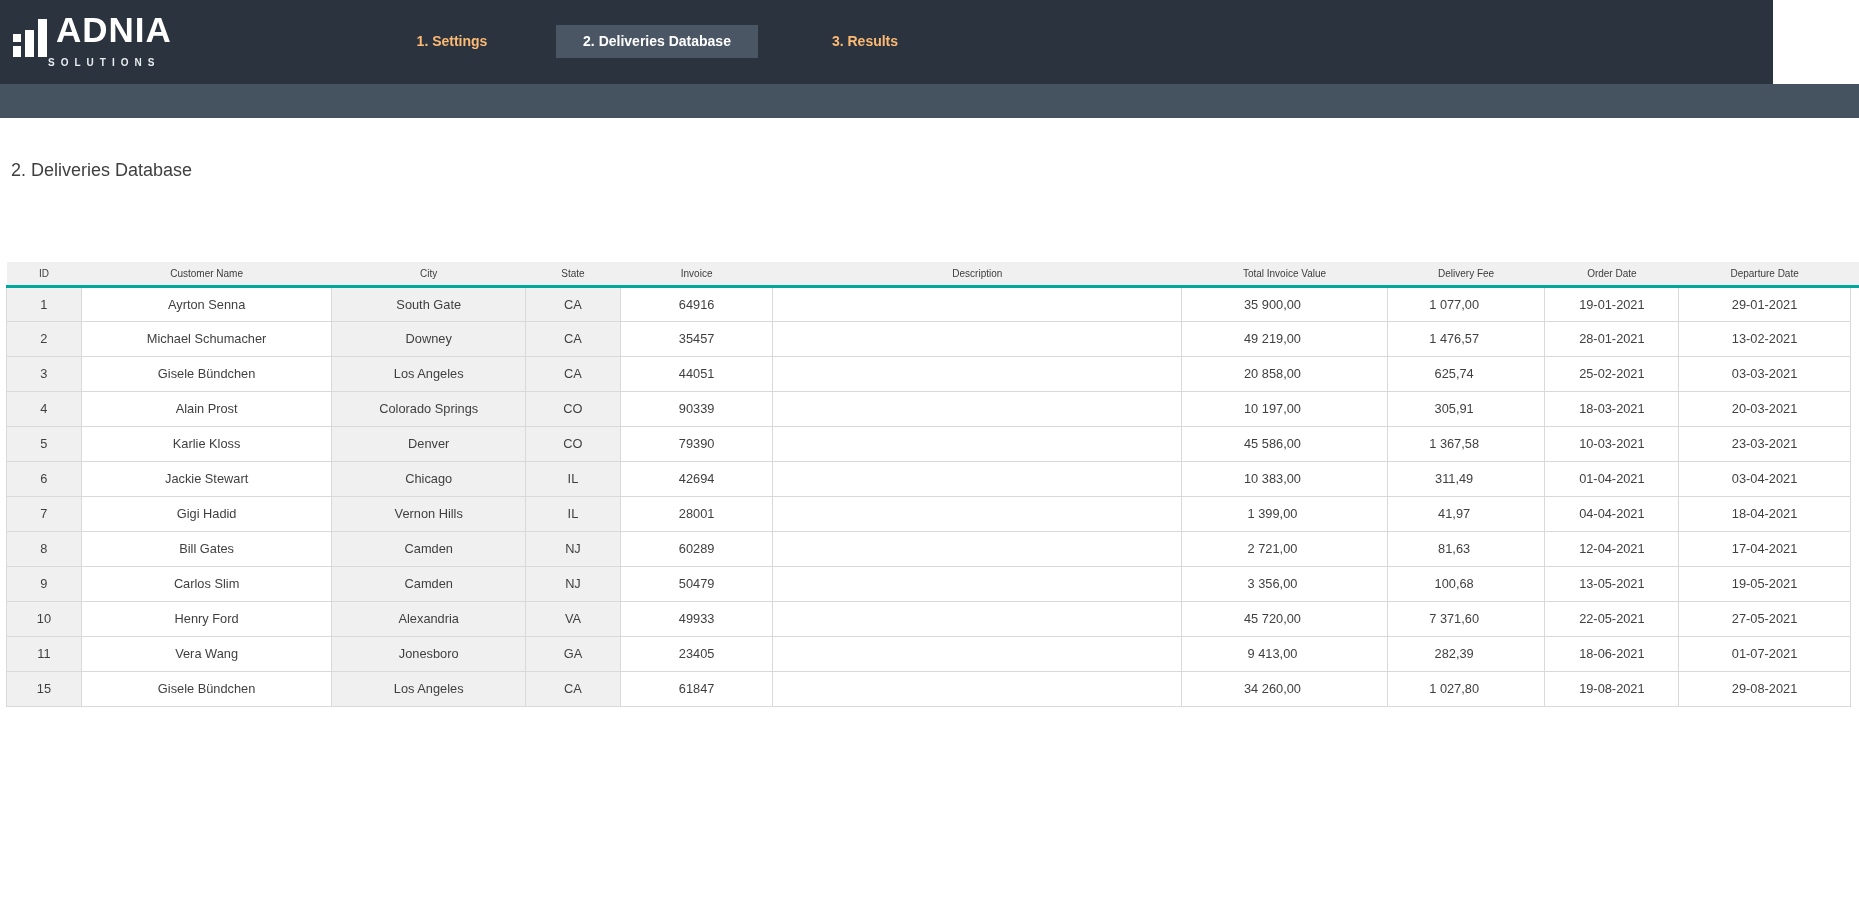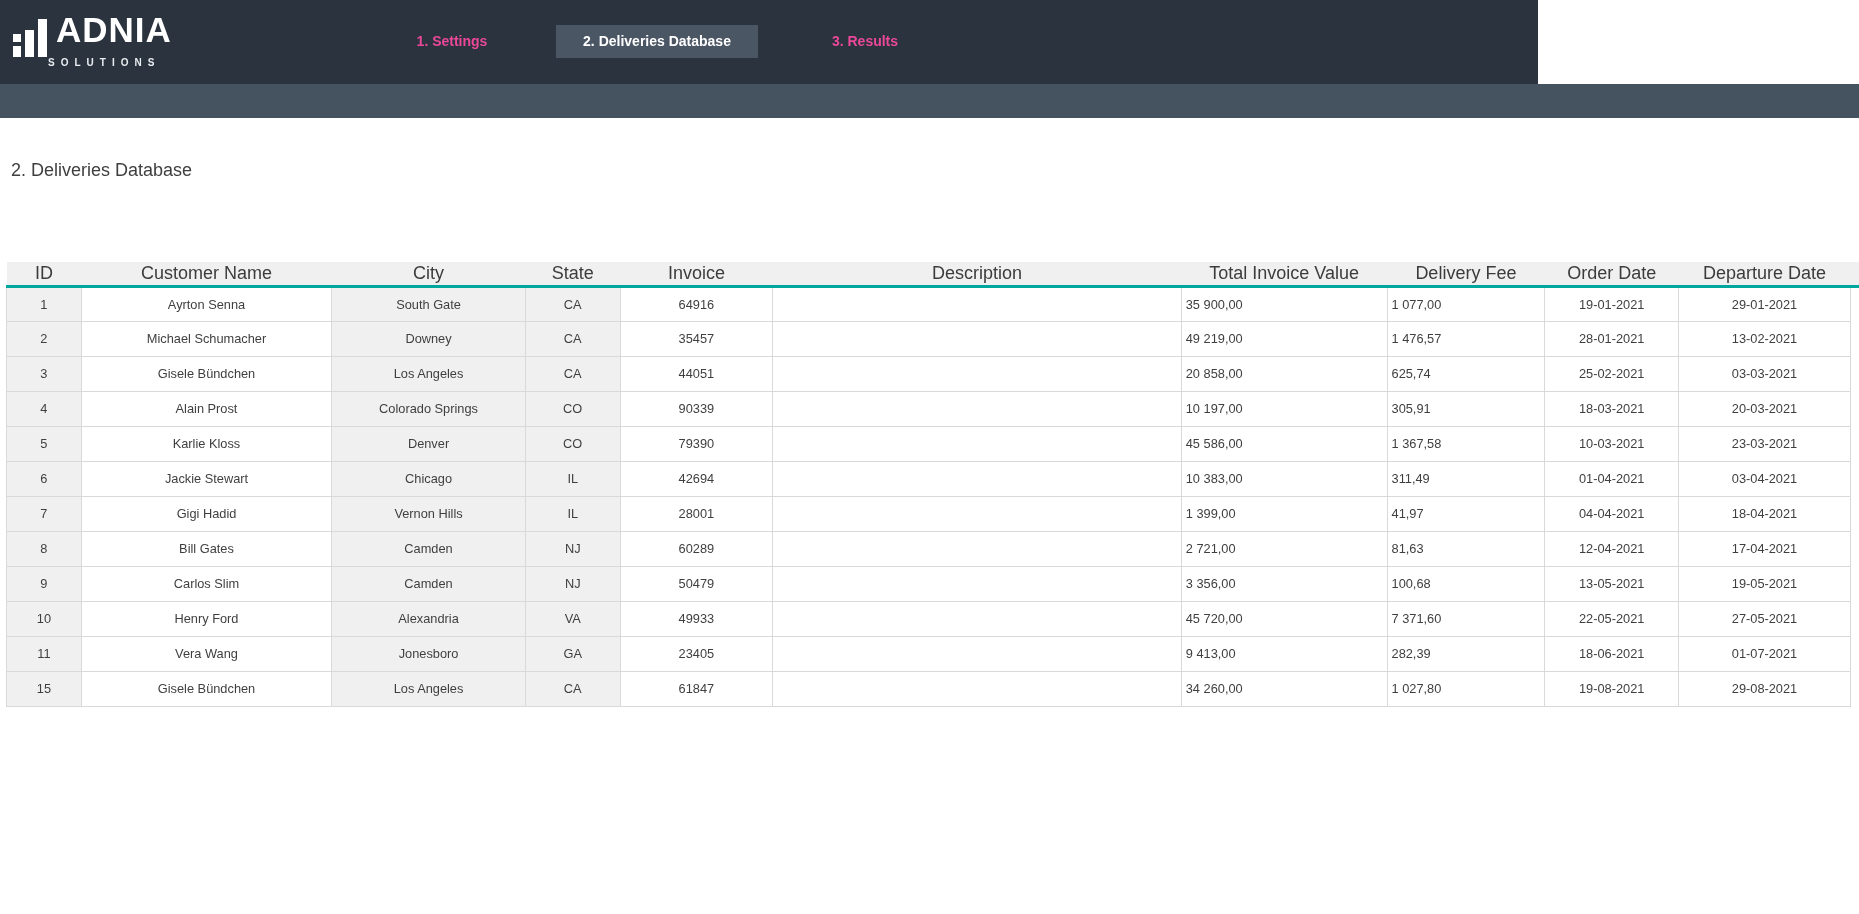--- a/index.html
+++ b/index.html
@@ -5,21 +5,21 @@
   * { box-sizing: border-box; }
   html,body { margin:0; padding:0; }
   body {
     width:1859px; height:914px; position:relative; overflow:hidden;
     background:#ffffff;
     font-family:"Liberation Sans", sans-serif;
   }
 
   
   .topbar {
-    position:absolute; left:0; top:0; width:1538px; height:84px;
+    position:absolute; left:0; top:0; width:1773px; height:84px;
     background:var(--header-bg,#2a333e);
   }
   .logo-icon {
     position:absolute; left:13px; top:19px; height:38px;
     display:flex; align-items:flex-end; gap:4px;
   }
   .logo-icon .stack { display:flex; flex-direction:column; gap:4px; justify-content:flex-end; }
   .logo-icon .blk { background:#fff; }
   .logo-icon .b1 { width:8px; height:8px; }
   .logo-icon .b2 { width:8px; height:11px; }
@@ -28,21 +28,21 @@
   .brand-name {
     position:absolute; left:56px; top:10px;
     font-size:35px; font-weight:700; color:#ffffff; letter-spacing:1px;
   }
   .brand-tagline {
     position:absolute; left:48px; top:57px;
     font-size:10px; font-weight:700; color:#e9edf0; letter-spacing:6px;
   }
   .tab {
     position:absolute; top:25px; height:33px; line-height:33px;
-    text-align:center; color:#ec4899; font-size:14px; font-weight:600;
+    text-align:center; color:#fdba74; font-size:14px; font-weight:600;
     cursor:pointer; text-decoration:none; display:block;
   }
   .tab[data-tab-index="0"] { left:396px; width:112px; }
   .tab[data-tab-index="1"] { left:556px; width:202px; }
   .tab[data-tab-index="2"] { left:809px; width:112px; }
   .tab.active { background:var(--active-tab-bg,#4b5665); color:#ffffff; }
 
   
   .subheader {
     position:absolute; left:0; top:84px; width:1859px; height:34px;
@@ -54,31 +54,31 @@
     position:absolute; left:11px; top:160px; margin:0;
     font-size:18px; font-weight:400; color:var(--text-dark,#3f3f3f);
   }
 
   
   .table-wrap { position:absolute; left:6px; top:262px; }
   table { border-collapse:collapse; table-layout:fixed; }
   thead th {
     background:var(--shaded-cell-bg,#f0f0f0);
     border-bottom:3px solid var(--accent-teal,#00a79c);
-    font-weight:400; font-size:18px; color:#3c3c3c;
+    font-weight:400; font-size:10px; color:#3c3c3c;
     height:24px; padding:0 4px; text-align:center; white-space:nowrap; overflow:hidden;
   }
   tbody td {
     border:1px solid var(--grid-border,#d9d9d9);
     height:35px; padding:0 4px; background:#ffffff;
     text-align:center; font-size:12.8px; color:var(--text-dark,#3f3f3f);
     white-space:nowrap; overflow:hidden;
   }
   tbody td.shaded { background:var(--shaded-cell-bg,#f0f0f0); }
-  tbody td.num { text-align:left; padding-right:28px; }
+  tbody td.num { text-align:center; padding-right:28px; }
   tbody td.filler, thead th.filler { border-left:none; border-right:none; }
   tbody td.filler { border:none; background:#ffffff; }
 </style>
 </head>
 <body>
 
 <header class="topbar">
   <div class="logo-icon">
     <div class="stack">
       <div class="blk b1"></div>

